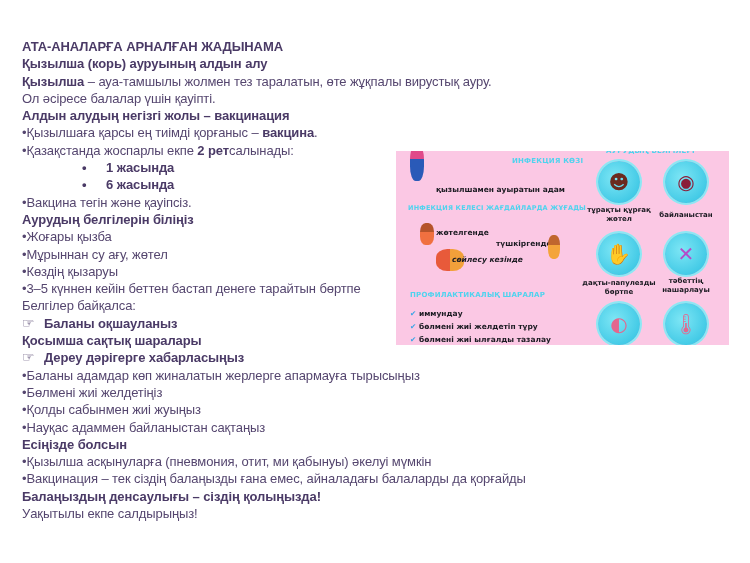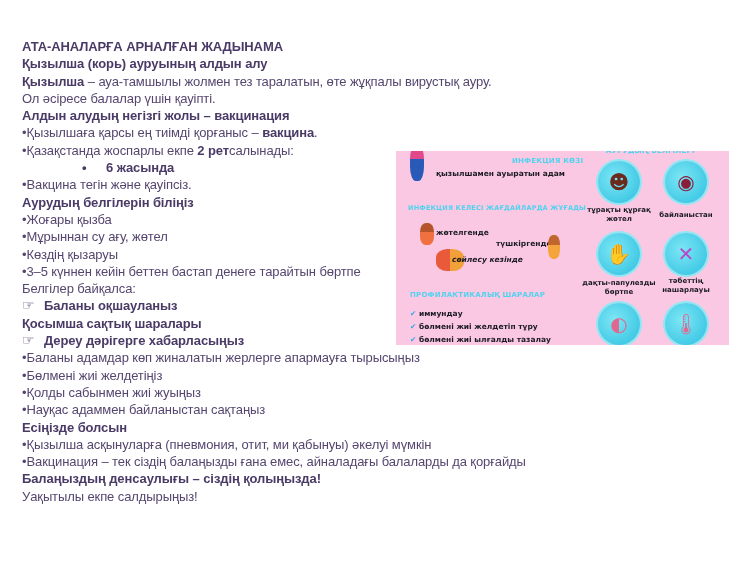--- a/index.html
+++ b/index.html
@@ -37,20 +37,21 @@
 
 <div class="doc">
   <div class="line b">АТА-АНАЛАРҒА АРНАЛҒАН ЖАДЫНАМА</div>
   <div class="line b">Қызылша (корь) ауруының алдын алу</div>
   <div class="line"><span class="b">Қызылша</span><span> – ауа-тамшылы жолмен тез таралатын, өте жұқпалы вирустық ауру.</span></div>
   <div class="line">Ол әсіресе балалар үшін қауіпті.</div>
 
   <div class="line b">Алдын алудың негізгі жолы – вакцинация</div>
   <div class="line"><span>•Қызылшаға қарсы ең тиімді қорғаныс – </span><span class="b">вакцина</span><span>.</span></div>
   <div class="line"><span>•Қазақстанда жоспарлы екпе </span><span class="b">2 рет</span><span>салынады:</span></div>
+  <div class="line b sub"><span class="dot">•</span><span>1 жасында</span></div>
   <div class="line b sub"><span class="dot">•</span><span>6 жасында</span></div>
   <div class="line">•Вакцина тегін және қауіпсіз.</div>
 
   <div class="line b">Аурудың белгілерін біліңіз</div>
   <div class="line">•Жоғары қызба</div>
   <div class="line">•Мұрыннан су ағу, жөтел</div>
   <div class="line">•Көздің қызаруы</div>
   <div class="line clip">•3–5 күннен кейін беттен бастап денеге тарайтын бөртпе</div>
   <div class="line">Белгілер байқалса:</div>
   <div class="line b"><span class="hand">☞</span><span>Баланы оқшауланыз</span></div>
@@ -66,21 +67,21 @@
   <div class="line">•Қызылша асқынуларға (пневмония, отит, ми қабынуы) әкелуі мүмкін</div>
   <div class="line">•Вакцинация – тек сіздің балаңызды ғана емес, айналадағы балаларды да қорғайды</div>
   <div class="line b">Балаңыздың денсаулығы – сіздің қолыңызда!</div>
   <div class="line">Уақытылы екпе салдырыңыз!</div>
 </div>
 
 <div class="info">
 
   <div class="kid" style="left:14px;top:-6px;width:14px;height:36px;background:linear-gradient(#e04a8a 40%,#2a5ab8 40%);"></div>
   <div class="ih" style="left:70px;top:6px;padding-left:46px;">ИНФЕКЦИЯ КӨЗІ</div>
-  <div class="it" style="left:40px;top:18px;">қызылшамен ауыратын адам</div>
+  <div class="it" style="left:40px;top:34px;">қызылшамен ауыратын адам</div>
 
   <div class="ih" style="left:12px;top:53px;font-size:6.5px;">ИНФЕКЦИЯ КЕЛЕСІ ЖАҒДАЙЛАРДА ЖҰҒАДЫ</div>
   <div class="kid" style="left:24px;top:72px;width:14px;height:22px;background:linear-gradient(#b5532a 40%,#f07040 40%);"></div>
   <div class="it" style="left:40px;top:77px;">жөтелгенде</div>
   <div class="it" style="left:100px;top:88px;">түшкіргенде</div>
   <div class="kid" style="left:152px;top:84px;width:12px;height:24px;background:linear-gradient(#c0662e 40%,#f4a43a 40%);"></div>
   <div class="kid" style="left:40px;top:98px;width:28px;height:22px;background:linear-gradient(90deg,#e85a3a 50%,#f2a03a 50%);"></div>
   <div class="it" style="left:56px;top:104px;font-style:italic;">сөйлесу кезінде</div>
 
   <div class="ih" style="left:14px;top:140px;">ПРОФИЛАКТИКАЛЫҚ ШАРАЛАР</div>

